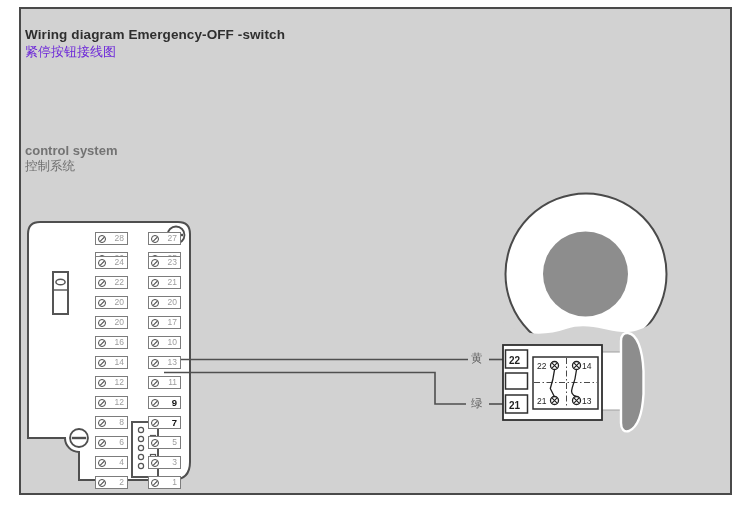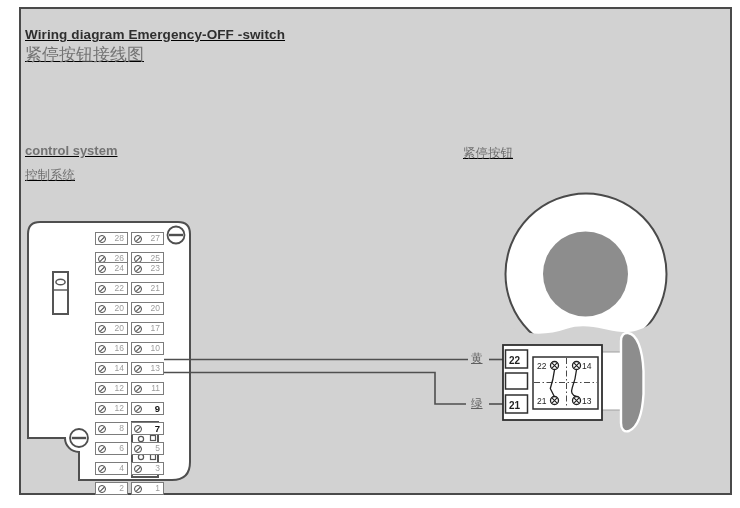--- a/index.html
+++ b/index.html
@@ -5,30 +5,30 @@
   html,body{margin:0;padding:0;}
   body{
     width:740px;height:508px;position:relative;background:#ffffff;
     font-family:"Liberation Sans","DejaVu Sans",sans-serif;
     -webkit-font-smoothing:antialiased;overflow:hidden;
   }
   .panel{
     position:absolute;left:19px;top:7px;width:713px;height:488px;
     background:#d2d2d2;border:2px solid #4a4a4a;box-sizing:border-box;
   }
-  .abs{position:absolute;text-decoration:underline;}
+  .abs{position:absolute;}
   .title-en{font-size:13.5px;font-weight:bold;color:#2f2f2f;letter-spacing:.1px;}
-  .title-zh{font-size:17px;color:#737373;margin-top:1px;}
+  .title-zh{font-size:13px;color:#6d28d9;margin-top:1px;}
   .lbl-en{font-size:13px;font-weight:bold;color:#737373;}
-  .lbl-zh{font-size:12.5px;color:#6e6e6e;margin-top:9px;}
+  .lbl-zh{font-size:12.5px;color:#6e6e6e;margin-top:0;}
   .wire-lbl{font-size:11.5px;color:#5f5f5f;line-height:11px;}
 
   
   .tgroup{position:absolute;left:95px;}
-  .trow{display:flex;gap:3px;height:20px;}
+  .trow{display:flex;gap:20px;height:20px;}
   .tcell{
     box-sizing:border-box;width:33px;height:13px;background:#ffffff;
     border:1.2px solid #7c7c7c;display:flex;align-items:center;padding-left:2px;
   }
   .screw-ic{
     box-sizing:border-box;width:8px;height:8px;border:1.2px solid #4a4a4a;
     border-radius:50%;position:relative;flex:0 0 auto;overflow:hidden;
   }
   .screw-ic::after{
     content:"";position:absolute;left:2.4px;top:-1px;width:1.1px;height:10px;
@@ -51,21 +51,20 @@
   <div class="title-en">Wiring diagram Emergency-OFF -switch</div>
   <div class="title-zh">紧停按钮接线图</div>
 </div>
 
 <div class="abs" style="left:25px;top:143px;">
   <div class="lbl-en">control system</div>
   <div class="lbl-zh">控制系统</div>
 </div>
 
 <div class="abs" style="left:463px;top:136px;">
-  <div class="lbl-zh">紧停按钮</div>
 </div>
 
 <svg width="740" height="508" viewBox="0 0 740 508">
 
   <path d="M 40,222 H 178 Q 190,222 190,234 V 462 Q 190,480 172,480 H 79 V 452 A 14 14 0 0 1 65,438 H 28 V 234 Q 28,222 40,222 Z" fill="#ffffff" stroke="#4f4f4f" stroke-width="2"></path>
 
   <g>
     <circle cx="176" cy="235" r="8.5" fill="#ffffff" stroke="#4f4f4f" stroke-width="1.8"></circle>
     <line x1="169" y1="235" x2="183" y2="235" stroke="#4f4f4f" stroke-width="2.4"></line>
   </g>
@@ -162,21 +161,21 @@
       <div class="tcell">
         <span class="screw-ic"></span>
         <span class="tnum">26</span>
       </div>
       <div class="tcell">
         <span class="screw-ic"></span>
         <span class="tnum">25</span>
       </div>
     </div>
   </div>
-<div class="tgroup" id="tgroup-1" style="top:262px;">
+<div class="tgroup" id="tgroup-1" style="top:256px;">
     <div class="trow">
       <div class="tcell">
         <span class="screw-ic"></span>
         <span class="tnum">24</span>
       </div>
       <div class="tcell">
         <span class="screw-ic"></span>
         <span class="tnum">23</span>
       </div>
     </div>

